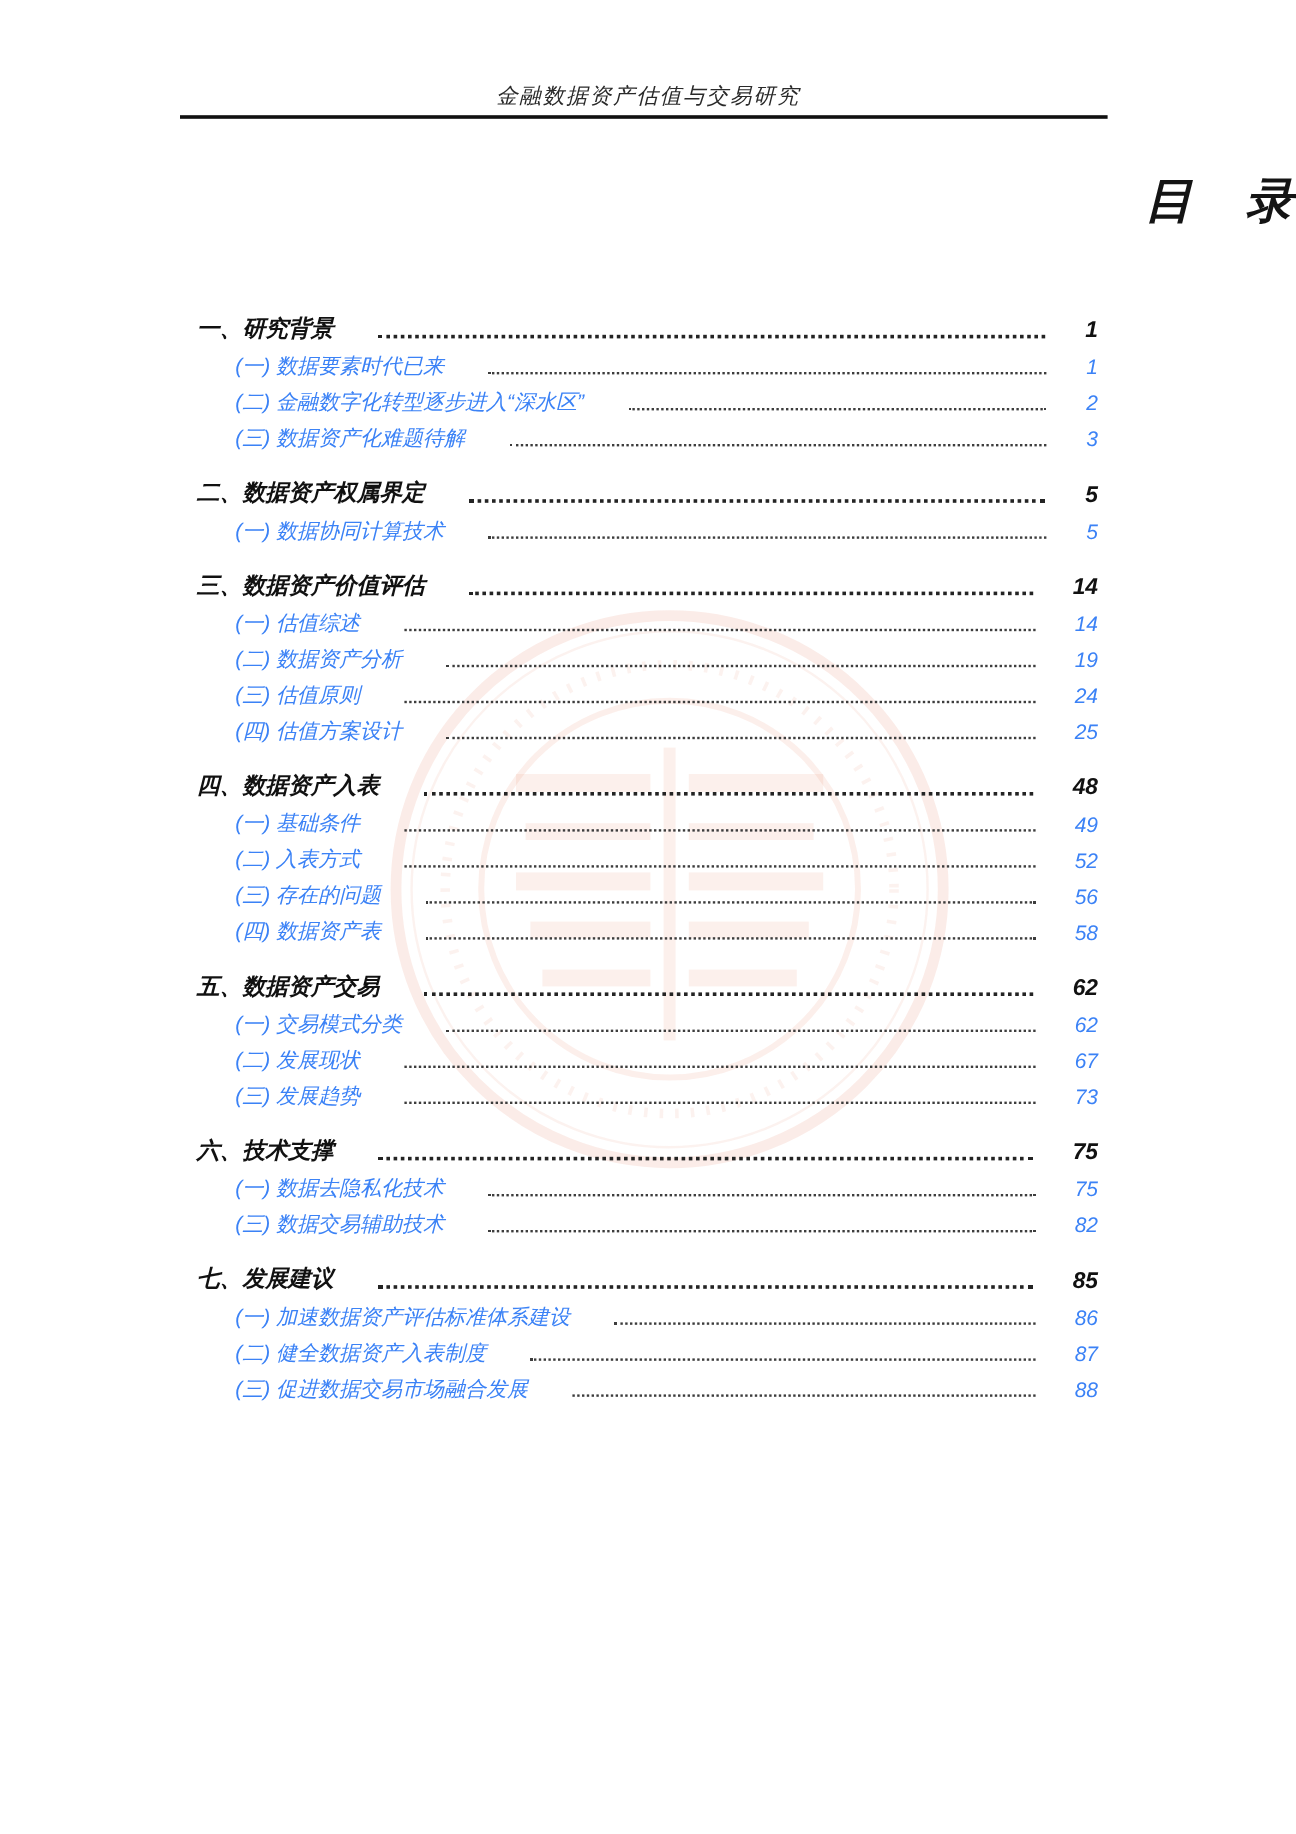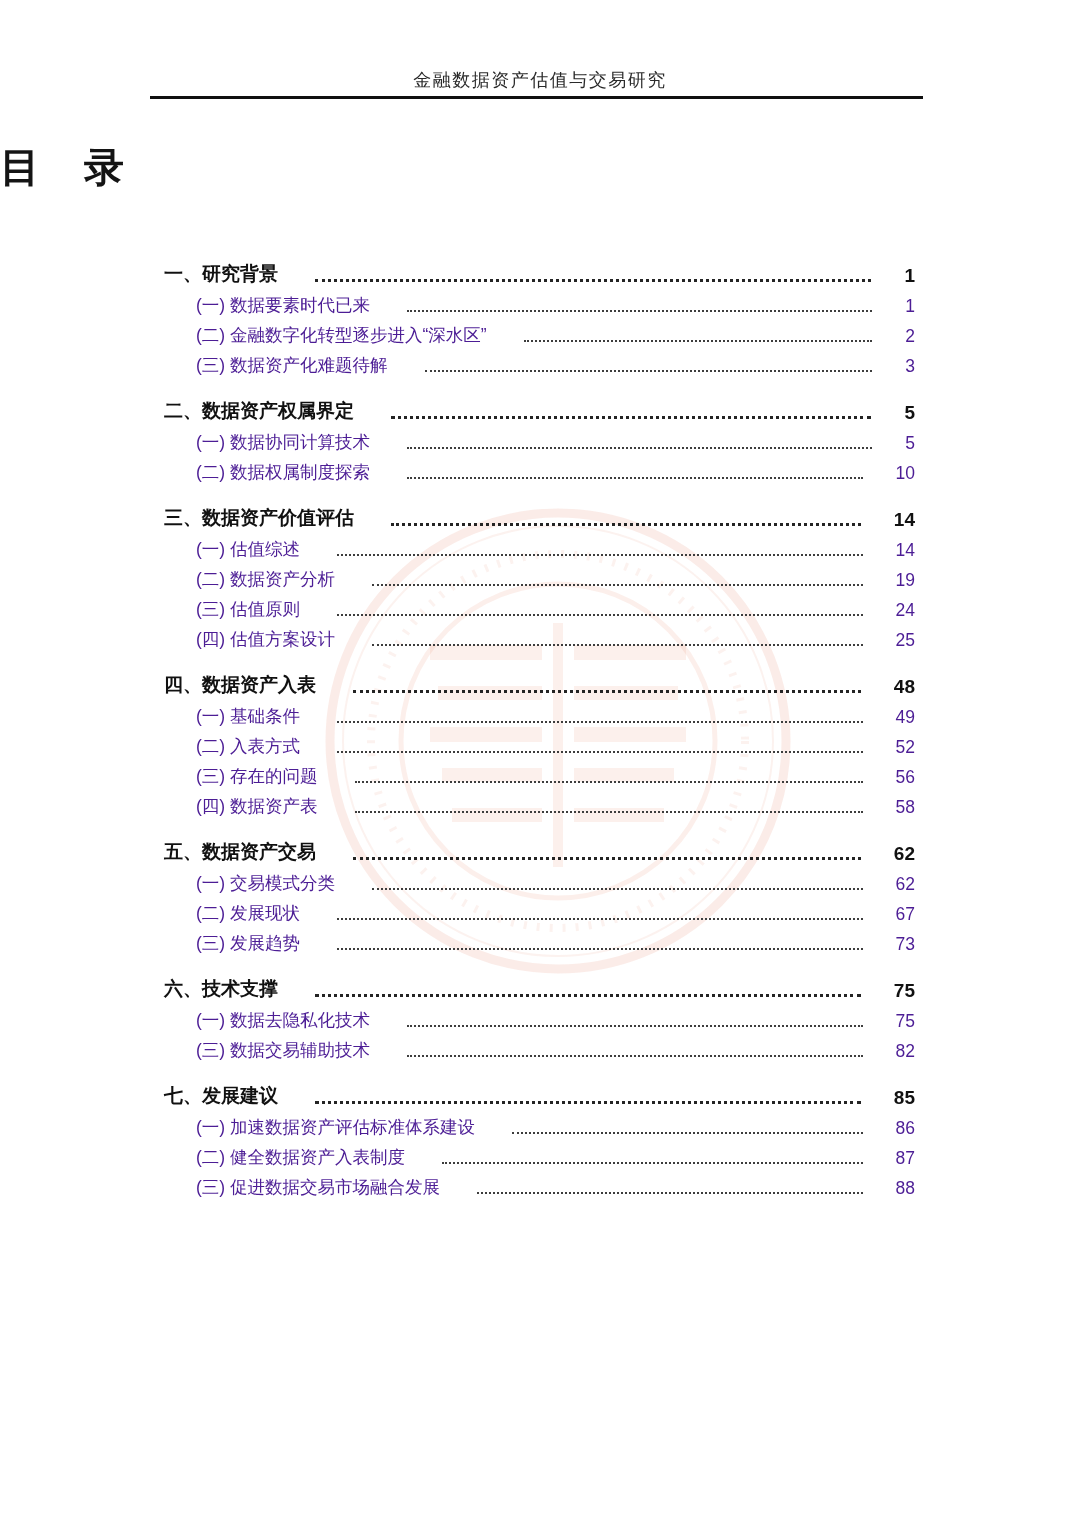--- a/index.html
+++ b/index.html
@@ -4,34 +4,35 @@
 <style>
   html,body { margin:0; padding:0; background:#e9e9e9; }
   .page {
     position:relative;
     width:1080px; height:1528px;
     margin:0 auto;
     background:#ffffff;
     font-family:"Liberation Sans","DejaVu Sans",sans-serif;
     color:#1e1e1e;
     overflow:hidden;
+    font-style:italic;
   }
   .running-header {
     position:absolute; top:68px; left:0; width:100%;
     text-align:center;
     font-family:"Liberation Serif","DejaVu Serif",serif;
     font-size:18px; letter-spacing:1.5px; color:#2a2a2a;
   }
   .header-rule {
     position:absolute; top:96px; left:150px; width:773px; height:3px;
     background:#101010;
   }
   .toc-title {
     position:absolute; top:140px; left:0; width:100%;
-    margin:0; text-align:left;
+    margin:0; text-align:right;
     font-size:40px; font-weight:700; letter-spacing:2px; color:#141414;
   }
   .watermark {
     position:absolute; left:322px; top:505px;
     width:472px; height:472px;
     pointer-events:none;
   }
   .toc {
     position:absolute; left:150px; top:240px; width:765px;
   }
@@ -42,21 +43,21 @@
     flex:1 1 auto; min-width:20px;
     margin:0 4px 5px 8px;
     border-bottom:2px dotted #3d3d3d;
   }
   .row.sec {
     font-weight:700; font-size:19px; height:33px; margin-top:14px;
     padding-left:14px; color:#111111;
   }
   .row.sec .dots { border-bottom:3px dotted #242424; margin-bottom:5px; }
   .row.sub {
-    font-size:17.5px; height:30px; padding-left:46px; color:#4c1d95;justify-content:flex-end;
+    font-size:17.5px; height:30px; padding-left:46px; color:#3b82f6;justify-content:flex-end;
   }
 </style>
 </head>
 <body>
 
 <div class="page">
 
   <div class="running-header">金融数据资产估值与交易研究</div>
   <div class="header-rule"></div>
 
@@ -108,25 +109,20 @@
     <div class="row sec">
       <span class="t">二、数据资产权属界定</span>
       <span class="dots"></span>
       <span class="p">5</span>
     </div>
     <div class="row sub">
       <span class="t">(一) 数据协同计算技术</span>
       <span class="dots"></span>
       <span class="p">5</span>
     </div>
-    <div class="row sub">
-      <span class="t">(二) 数据权属制度探索</span>
-      <span class="dots"></span>
-      <span class="p">10</span>
-    </div>
 
     <div class="row sec">
       <span class="t">三、数据资产价值评估</span>
       <span class="dots"></span>
       <span class="p">14</span>
     </div>
     <div class="row sub">
       <span class="t">(一) 估值综述</span>
       <span class="dots"></span>
       <span class="p">14</span>

